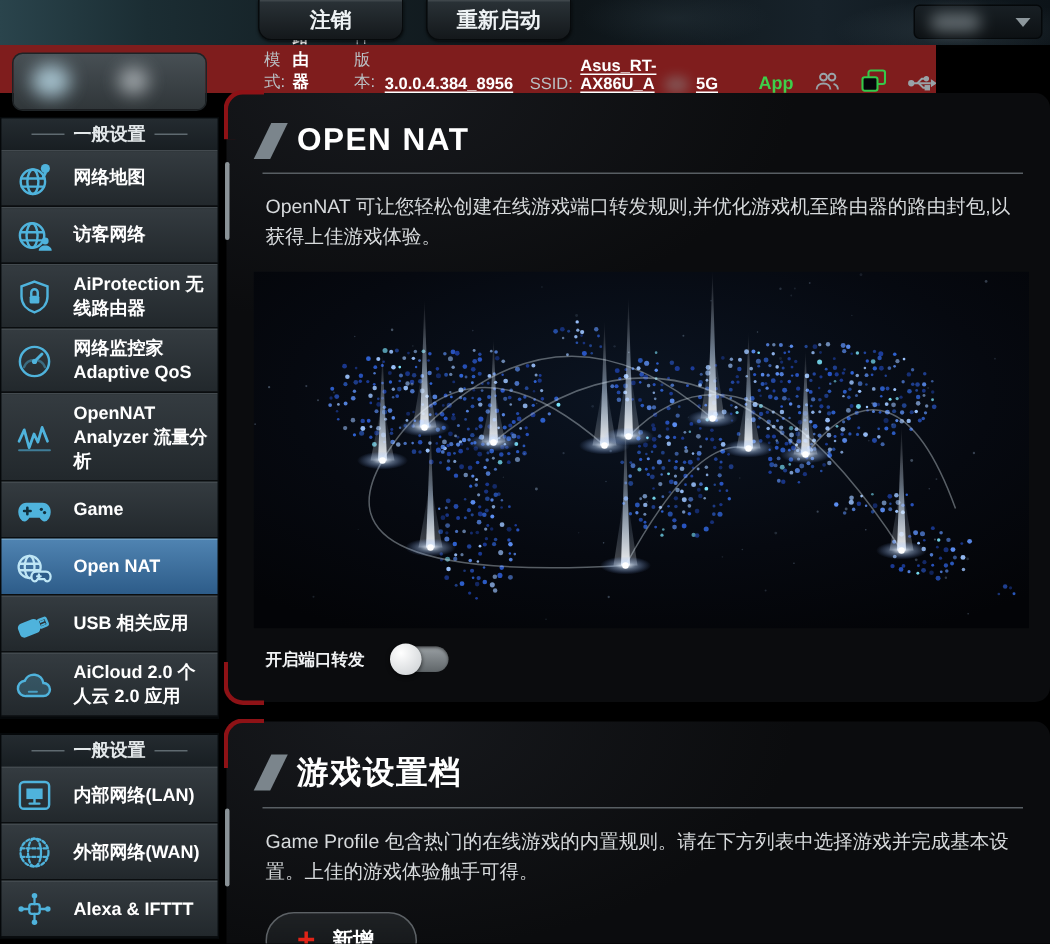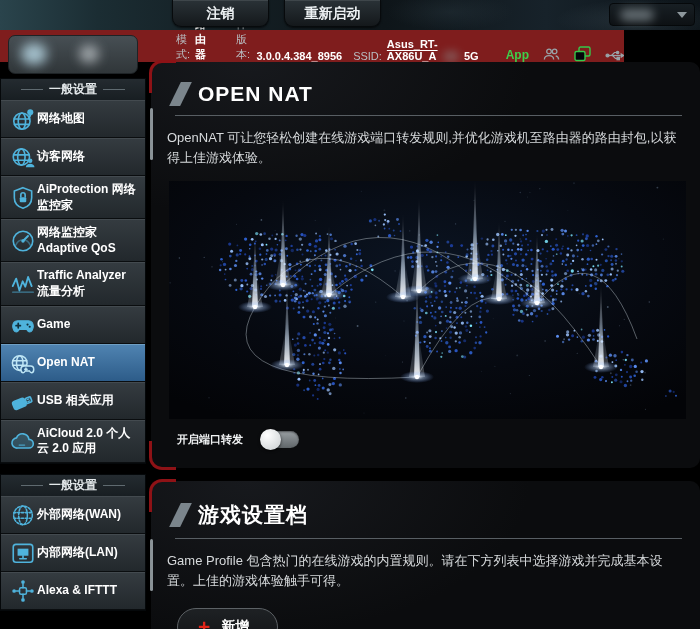--- a/index.html
+++ b/index.html
@@ -50,21 +50,21 @@
   }
   .lb-blob1 { position:absolute; left:12px; top:7px; width:26px; height:22px; background:#bfe0ee; filter:blur(6px); opacity:.8; border-radius:50%; }
   .lb-blob2 { position:absolute; left:70px; top:9px; width:20px; height:18px; background:#e8eef2; filter:blur(6px); opacity:.6; border-radius:50%; }
   
   .sidebar { position:absolute; left:0; top:78px; width:146px; height:551px; overflow:hidden; }
   .side-section { background:#0d1115; border:1px solid #05080a; margin-bottom:10px; }
   .sec-title { height:21px; background:linear-gradient(#242b30,#181e22); display:flex; align-items:center; justify-content:center; gap:6px; }
   .sec-title .t { color:#e3e8ea; font-size:12px; font-weight:bold; }
   .sec-title::before,.sec-title::after { content:''; height:1px; width:22px; background:#5f6a70; }
   .s-item {
-    display:flex; align-items:center; gap:0; padding:5px 4px 5px 8px; min-height:36px;
+    display:flex; align-items:center; gap:12px; padding:5px 4px 5px 8px; min-height:36px;
     background:linear-gradient(#343b40,#22282c);
     border-top:1px solid #434a4f; border-bottom:1px solid #0a0d0f; cursor:pointer;
   }
   .s-item.selected { background:linear-gradient(#4f83b1,#2d5c89); border-top-color:#6f9fc4; }
   .s-icon { width:28px; min-width:28px; display:flex; justify-content:center; }
   .s-icon svg { width:26px; height:26px; display:block; }
   .s-label { font-size:12px; font-weight:bold; color:#fff; line-height:1.3; }
   
   .content { position:absolute; left:151px; top:62px; width:549px; }
   .panel {
@@ -73,21 +73,21 @@
   }
   .panel::before { content:''; position:absolute; left:-2px; top:-2px; width:24px; height:30px;
     border-left:3px solid #8e1216; border-top:3px solid #8e1216; border-top-left-radius:13px; }
   .panel.has-bl::after { content:''; position:absolute; left:-2px; bottom:-2px; width:24px; height:26px;
     border-left:3px solid #8e1216; border-bottom:3px solid #8e1216; border-bottom-left-radius:13px; }
   .edge-bar { position:absolute; left:-1px; width:3px; height:52px; background:#b6c0c5; opacity:.75; border-radius:2px; }
   .title-row { display:flex; align-items:center; gap:12px; margin-left:8px; }
   .slash { width:11px; height:24px; background:#7b858c; transform:skewX(-26deg); }
   .panel-title { font-size:21px; font-weight:bold; letter-spacing:1px; color:#fff; }
   .title-hr { height:1px; background:#585e63; margin:9px 2px 12px 8px; }
-  .desc { font-size:13px; color:#d7dadc; line-height:1.55; margin:0 4px 0 0; }
+  .desc { font-size:13px; color:#d7dadc; line-height:1.55; margin:0 4px 0 10px; }
   .map-wrap { margin:13px 0 10px 2px; }
   .map-wrap svg { display:block; }
   .toggle-row { display:flex; align-items:center; gap:18px; margin:12px 0 8px 10px; }
   .toggle-label { font-size:11px; font-weight:bold; color:#f0f2f3; }
   .toggle { position:relative; width:38px; height:17px; border-radius:9px;
     background:linear-gradient(#9aa0a4,#606669); box-shadow:inset 0 1px 2px rgba(0,0,0,.5); cursor:pointer; }
   .knob { position:absolute; left:-1px; top:-2px; width:21px; height:21px; border-radius:50%;
     background:radial-gradient(circle at 35% 30%,#ffffff,#c9cdd0); box-shadow:0 1px 3px rgba(0,0,0,.7); }
   .add-btn { display:inline-flex; align-items:center; gap:11px; margin:16px 0 20px 10px;
     padding:9px 28px 9px 20px; border:1px solid #5c6165; border-radius:22px;
@@ -182,21 +182,21 @@
     </div>
 
     <div class="s-item">
       <span class="s-icon">
         <svg viewBox="0 0 24 24" fill="none" stroke="#4fb3dc" stroke-width="1.5" stroke-linecap="round">
           <path d="M12 2.5l8 3v6.2c0 4.8-3.4 8.3-8 9.8-4.6-1.5-8-5-8-9.8V5.5z"></path>
           <rect x="9" y="11.2" width="6" height="4.8" rx="1" fill="#4fb3dc" stroke="none"></rect>
           <path d="M10 11v-1.8a2 2 0 014 0V11"></path>
         </svg>
         </span>
-      <span class="s-label">AiProtection 网络监控家</span>
+      <span class="s-label">AiProtection 无线路由器</span>
     </div>
 
     <div class="s-item">
       <span class="s-icon">
         <svg viewBox="0 0 24 24" fill="none" stroke="#4fb3dc" stroke-width="1.5" stroke-linecap="round">
           <circle cx="12" cy="12" r="9"></circle>
           <path d="M12 12l4.6-4.6" stroke-width="1.8"></path>
             <circle cx="12" cy="12" r="1.6" fill="#4fb3dc" stroke="none"></circle>
           <path d="M5.5 15.5a7 7 0 0113 0" opacity=".45"></path>
         </svg>
@@ -204,21 +204,21 @@
       <span class="s-label">网络监控家 Adaptive QoS</span>
     </div>
 
     <div class="s-item">
       <span class="s-icon">
         <svg viewBox="0 0 24 24" fill="none" stroke="#4fb3dc" stroke-width="1.7" stroke-linecap="round" stroke-linejoin="round">
           <path d="M2.5 14l3.2-7 3 11 3-8.5 2.4 5 2.6-9 3.3 8.5"></path>
           <path d="M2.5 19.5h19" stroke-width="1.2" opacity=".6"></path>
         </svg>
         </span>
-      <span class="s-label">Traffic Analyzer 流量分析</span>
+      <span class="s-label">OpenNAT Analyzer 流量分析</span>
     </div>
 
     <div class="s-item">
       <span class="s-icon">
         <svg viewBox="0 0 24 24" fill="#4fb3dc" stroke="#4fb3dc" stroke-width="1">
           <path d="M7 8h10c3 0 4.5 2.6 4.5 5.2S20 18.5 18.2 18.5c-1.4 0-2.3-1.4-2.8-2.3H8.6c-.5.9-1.4 2.3-2.8 2.3C4 18.5 2.5 15.8 2.5 13.2S4 8 7 8z" fill="#4fb3dc"></path>
           <path d="M7.6 10.6v4M5.6 12.6h4" stroke="#10303d" stroke-width="1.6" stroke-linecap="round"></path>
           <circle cx="16.2" cy="11.6" r="1" fill="#10303d" stroke="none"></circle>
             <circle cx="18.2" cy="13.6" r="1" fill="#10303d" stroke="none"></circle>
         </svg>
@@ -264,38 +264,38 @@
   </div>
 
   <div class="side-section">
     <div class="sec-title">
         <span class="t">一般设置</span>
       </div>
 
 
     <div class="s-item">
       <span class="s-icon">
+        <svg viewBox="0 0 24 24" fill="none" stroke="#4fb3dc" stroke-width="1.5" stroke-linecap="round">
+          <rect x="3" y="4" width="18" height="16.5" rx="2.5"></rect>
+          <rect x="7" y="8" width="10" height="6.5" fill="#4fb3dc" stroke="none"></rect>
+          <path d="M12 14.5v2.3M9 17.3h6"></path>
+        </svg>
+        </span>
+      <span class="s-label">内部网络(LAN)</span>
+    </div>
+
+    <div class="s-item">
+      <span class="s-icon">
         <svg viewBox="0 0 24 24" fill="none" stroke="#4fb3dc" stroke-width="1.4" stroke-linecap="round">
           <circle cx="12" cy="12.3" r="8.6" stroke-dasharray="2 1.5"></circle>
           <ellipse cx="12" cy="12.3" rx="4" ry="8.6" stroke-dasharray="2 1.5"></ellipse>
           <path d="M3.6 9.8h16.8M3.6 15h16.8" stroke-dasharray="2 1.5"></path>
         </svg>
         </span>
       <span class="s-label">外部网络(WAN)</span>
-    </div>
-
-    <div class="s-item">
-      <span class="s-icon">
-        <svg viewBox="0 0 24 24" fill="none" stroke="#4fb3dc" stroke-width="1.5" stroke-linecap="round">
-          <rect x="3" y="4" width="18" height="16.5" rx="2.5"></rect>
-          <rect x="7" y="8" width="10" height="6.5" fill="#4fb3dc" stroke="none"></rect>
-          <path d="M12 14.5v2.3M9 17.3h6"></path>
-        </svg>
-        </span>
-      <span class="s-label">内部网络(LAN)</span>
     </div>
 
     <div class="s-item">
       <span class="s-icon">
         <svg viewBox="0 0 24 24" fill="none" stroke="#4fb3dc" stroke-width="1.4" stroke-linecap="round">
           <rect x="8.8" y="9" width="6.4" height="6" rx="1.4"></rect>
           <circle cx="3.8" cy="12" r="1.7" fill="#4fb3dc" stroke="none"></circle>
             <circle cx="20.2" cy="12" r="1.7" fill="#4fb3dc" stroke="none"></circle>
           <circle cx="12" cy="3.8" r="1.7" fill="#4fb3dc" stroke="none"></circle>
             <circle cx="12" cy="20.2" r="1.7" fill="#4fb3dc" stroke="none"></circle>

